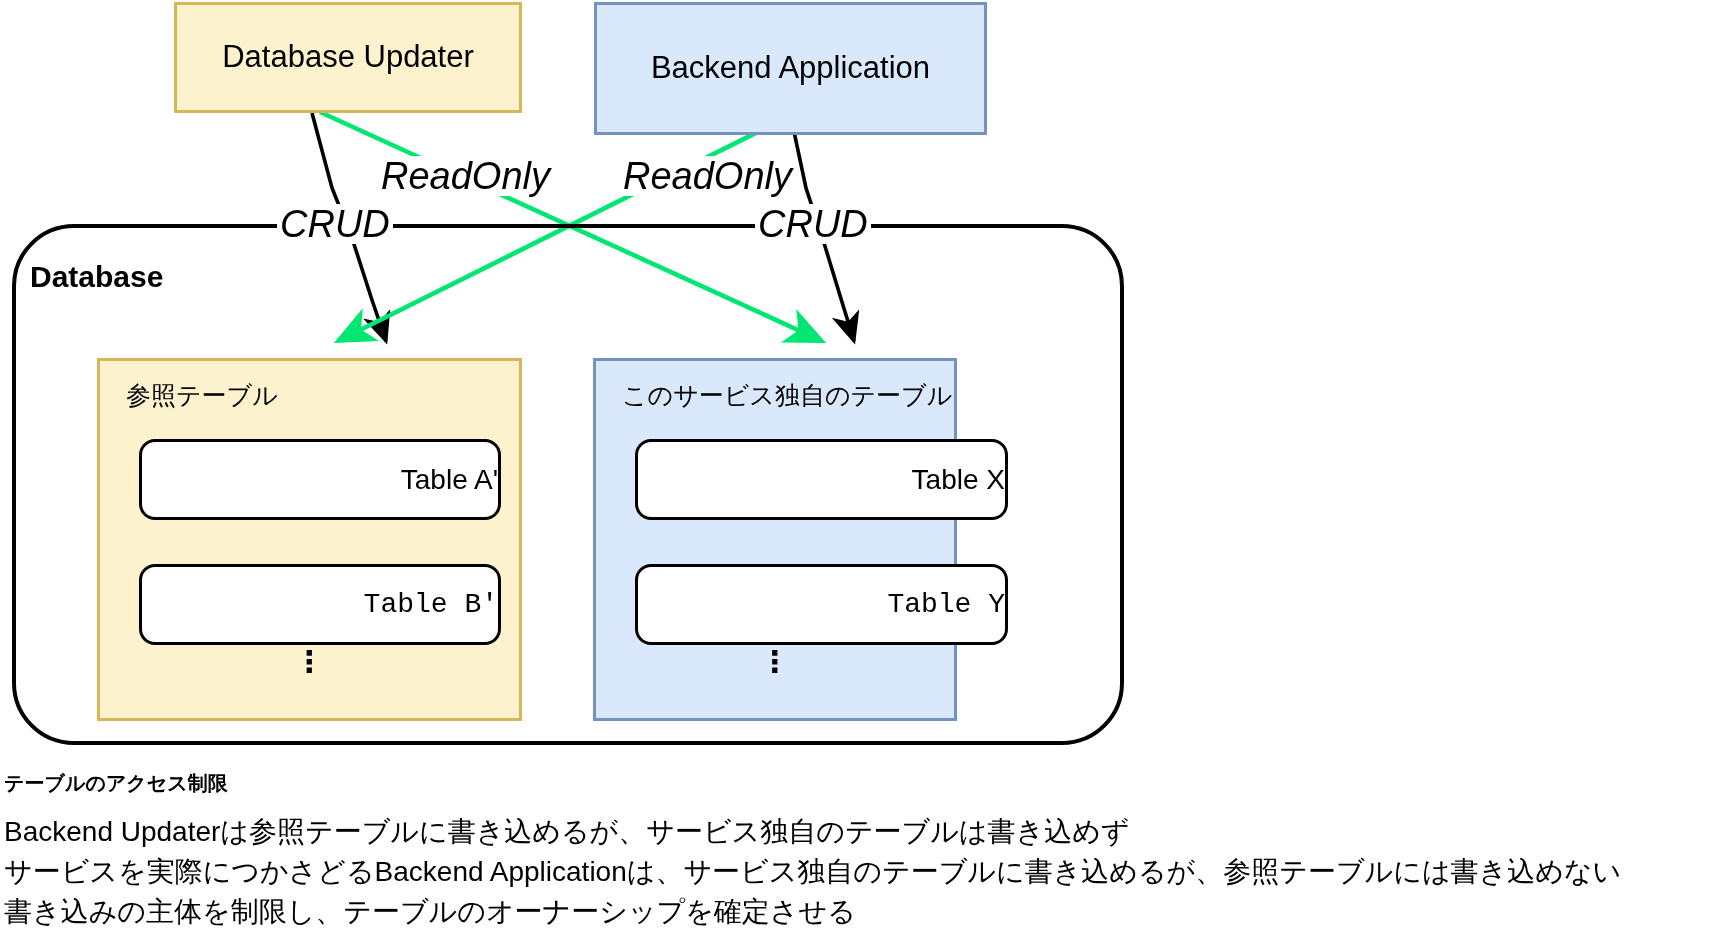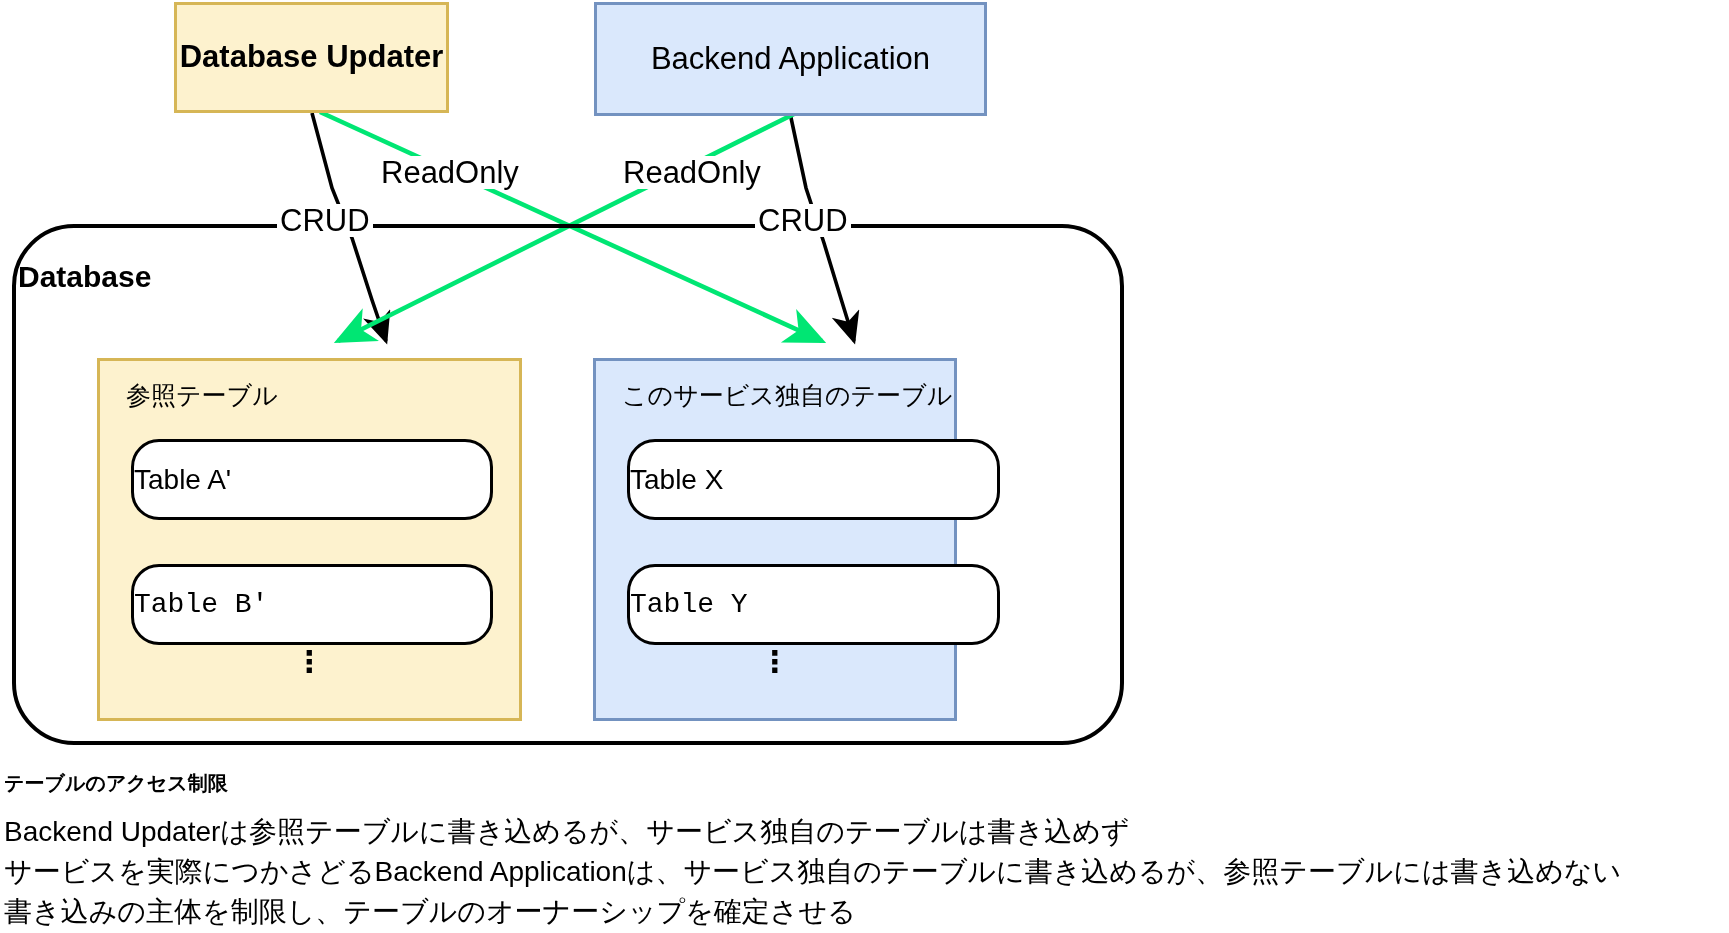--- a/index.html
+++ b/index.html
@@ -40,50 +40,49 @@
     display: flex;
     align-items: center;
     justify-content: center;
     font-size: 31px;
     line-height: 1.1;
     letter-spacing: 0px;
   }
   #box-database-updater {
     left: 174px;
     top: 2px;
-    width: 275px;
+    width: 348px;
     height: 111px;
     background: #fdf2ce;
     border: 3px solid #d6b656;
-    font-weight: bold;
   }
   #box-backend-application {
     left: 594px;
     top: 2px;
     width: 393px;
-    height: 114px;
+    height: 133px;
     background: #dae8fc;
     border: 3px solid #7392c0;
   }
 
   
   #database-container {
     position: absolute;
     left: 12px;
     top: 224px;
     width: 1112px;
     height: 521px;
     box-sizing: border-box;
     border: 4px solid #000000;
     border-radius: 62px;
     background: transparent;
   }
   #database-label {
     position: absolute;
-    left: 18px;
+    left: 30px;
     top: 260px;
     font-size: 30px;
     font-weight: bold;
   }
 
   
   .table-group {
     position: absolute;
     box-sizing: border-box;
   }
@@ -111,25 +110,26 @@
     line-height: 1.2;
     white-space: nowrap;
   }
 
   
   .table-chip {
     position: absolute;
     box-sizing: border-box;
     background: #ffffff;
     border: 3px solid #000000;
-    border-radius: 28px;
+    border-radius: 16px;
     display: flex;
     align-items: center;
-    justify-content: flex-start;
+    justify-content: flex-end;
     font-size: 28px;
+    margin-left: 8px;
   }
   #group-reference .table-chip { left: 31px; width: 362px; height: 81px; }
   #group-service   .table-chip { left: 31px; width: 373px; height: 81px; }
   .chip-1 { top: 78px; }
   .chip-2 { top: 203px; font-family: Liberation Mono, monospace; }
 
   .ellipsis-vertical {
     position: absolute;
     width: 100%;
     left: 0;
@@ -137,25 +137,26 @@
     text-align: center;
     font-size: 30px;
     line-height: 1;
     font-weight: 700;
     letter-spacing: 0;
   }
 
   
   .edge-label {
     position: absolute;
-    font-size: 31px;
+    font-size: 38px;
     line-height: 1;
     background: #ffffff;
     padding: 1px 3px;
     white-space: nowrap;
+    font-style: italic;
   }
   #label-readonly-left  { left: 378px; top: 156px; }
   #label-readonly-right { left: 620px; top: 156px; }
   #label-crud-left      { left: 277px; top: 204px; }
   #label-crud-right     { left: 755px; top: 204px; }
 
   
   #caption-block {
     position: absolute;
     left: 4px;

